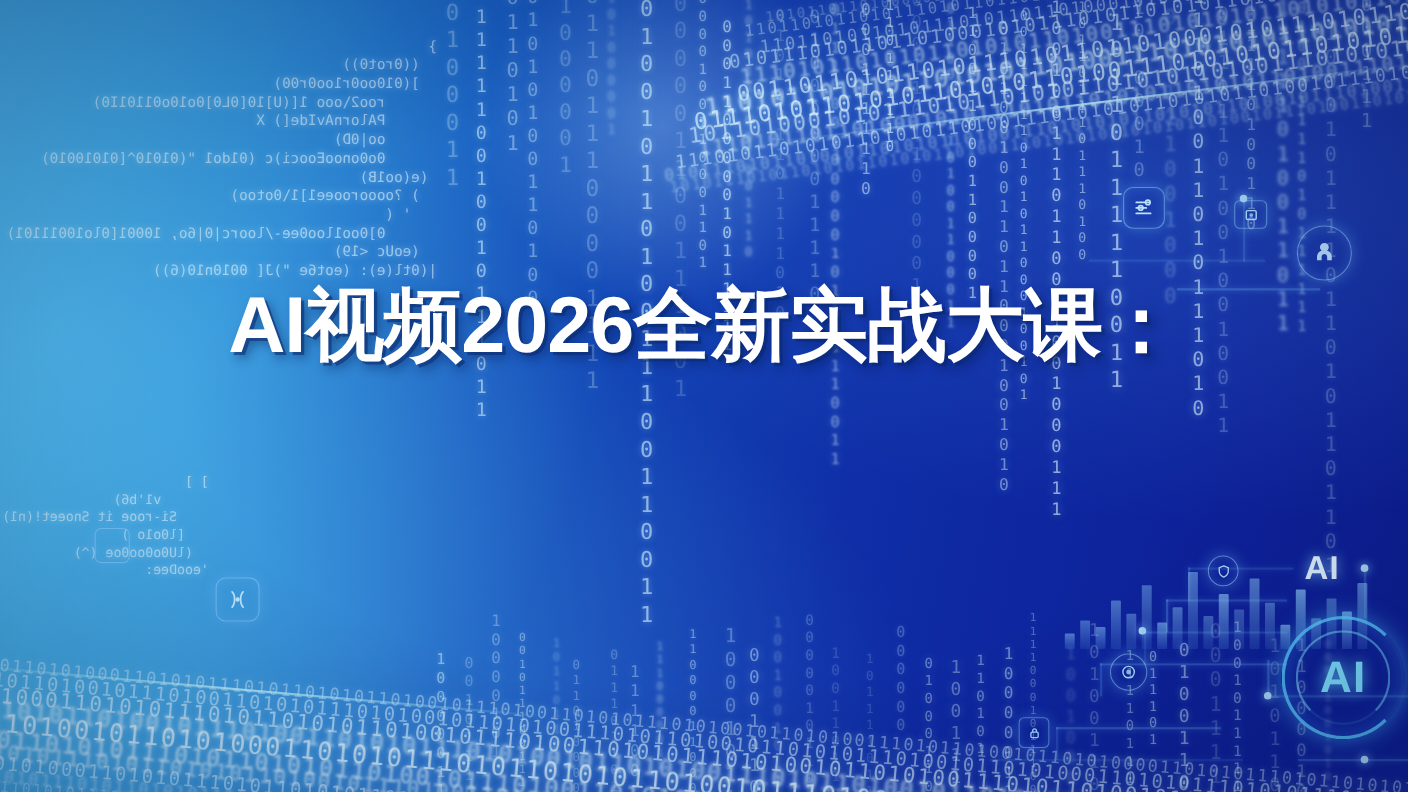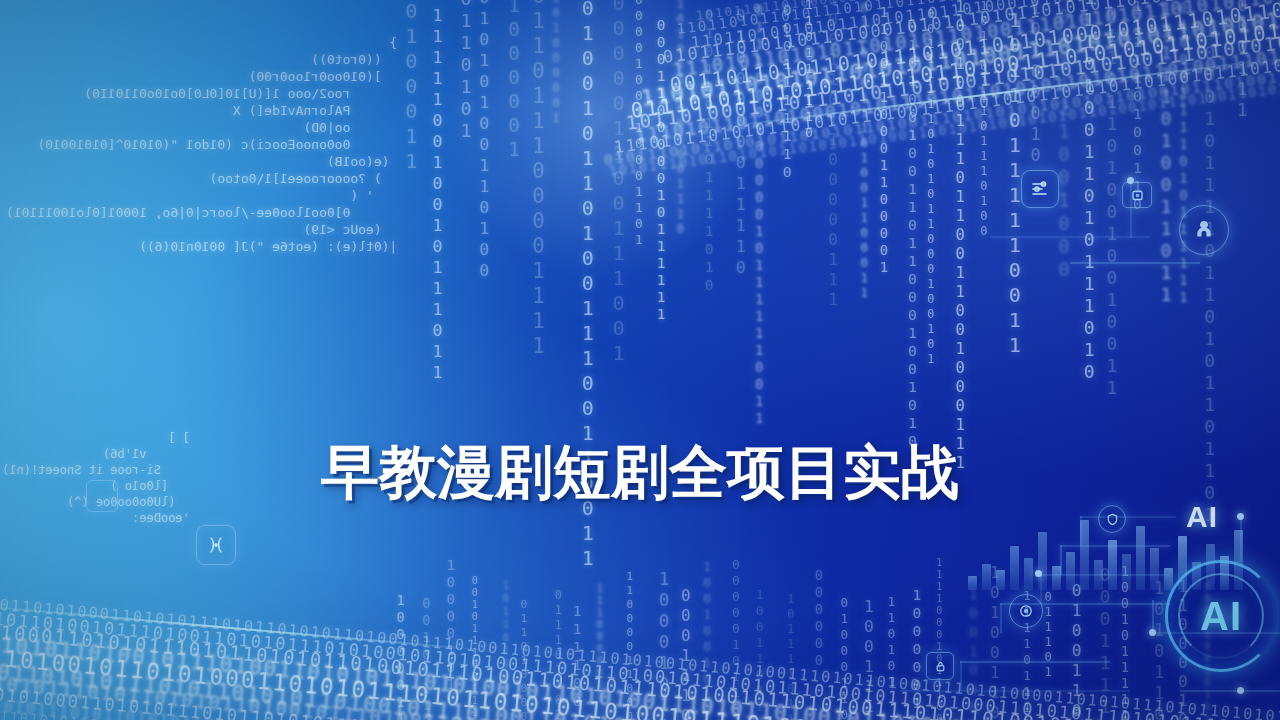--- a/index.html
+++ b/index.html
@@ -447,17 +447,17 @@
   </div>
 
   <div class="ai-ring" style="left:1165px; top:560px;">
     <span class="ai-text">AI</span>
   </div>
 
   <div class="ai-label" style="left:1186px; top:500px;">AI</div>
 
   <div class="layer vignette"></div>
 
-
-
-  <div class="headline" id="subtitle-2">早教漫剧短剧全项目实战</div>
+  <div class="headline" id="title-main">AI视频2026全新实战大课：</div>
+
+
 
 </div>
 
 </body></html>

